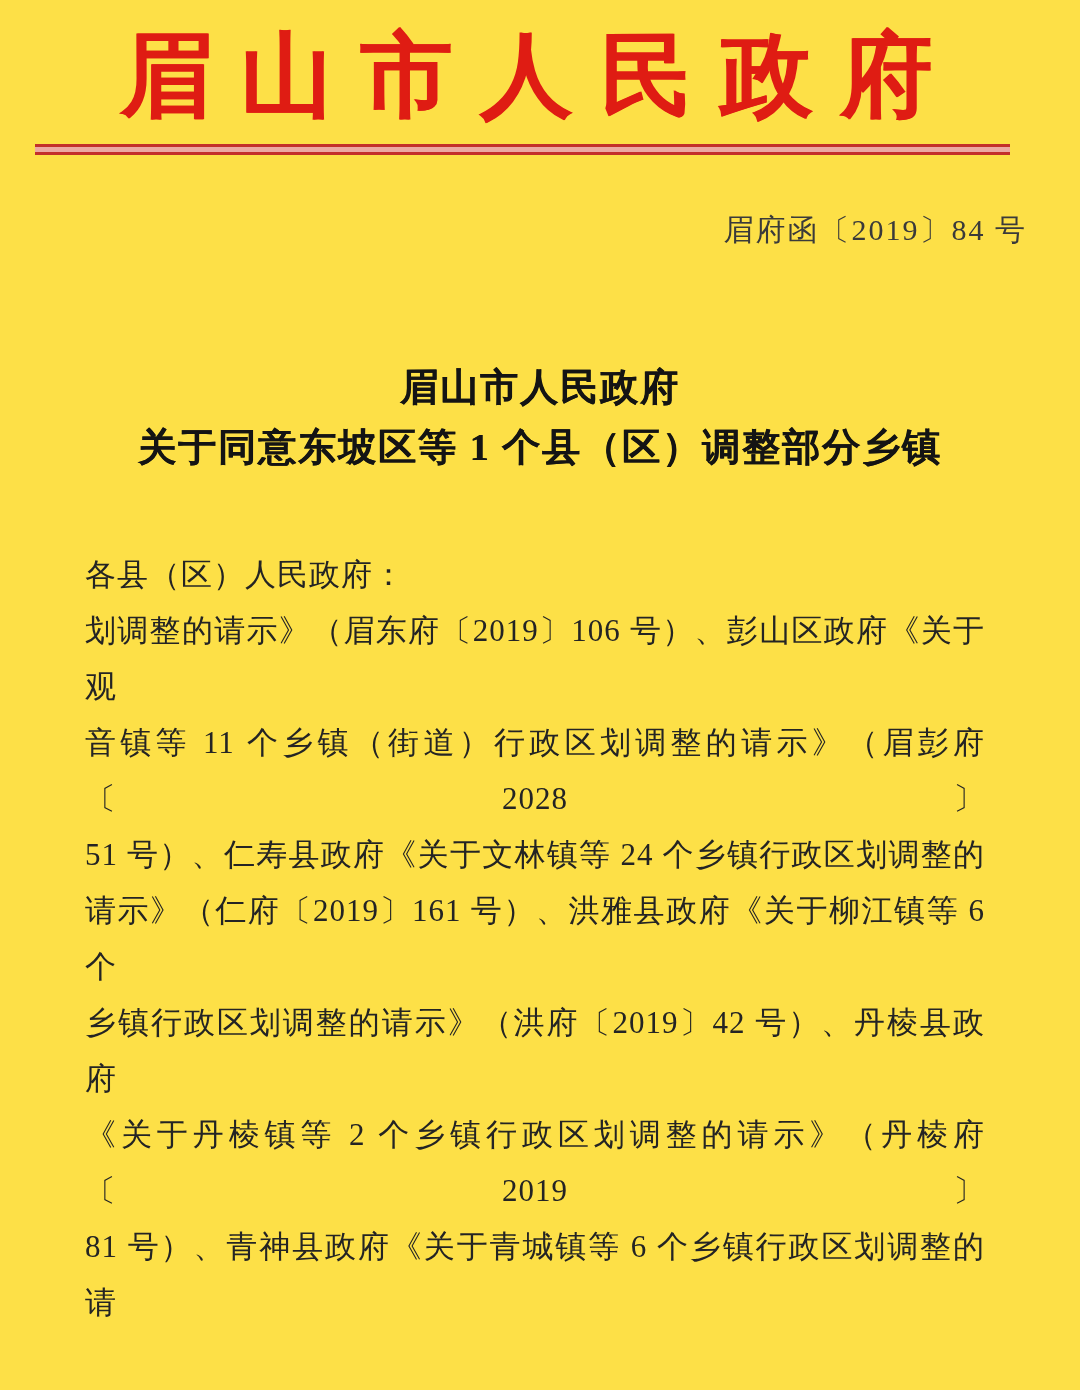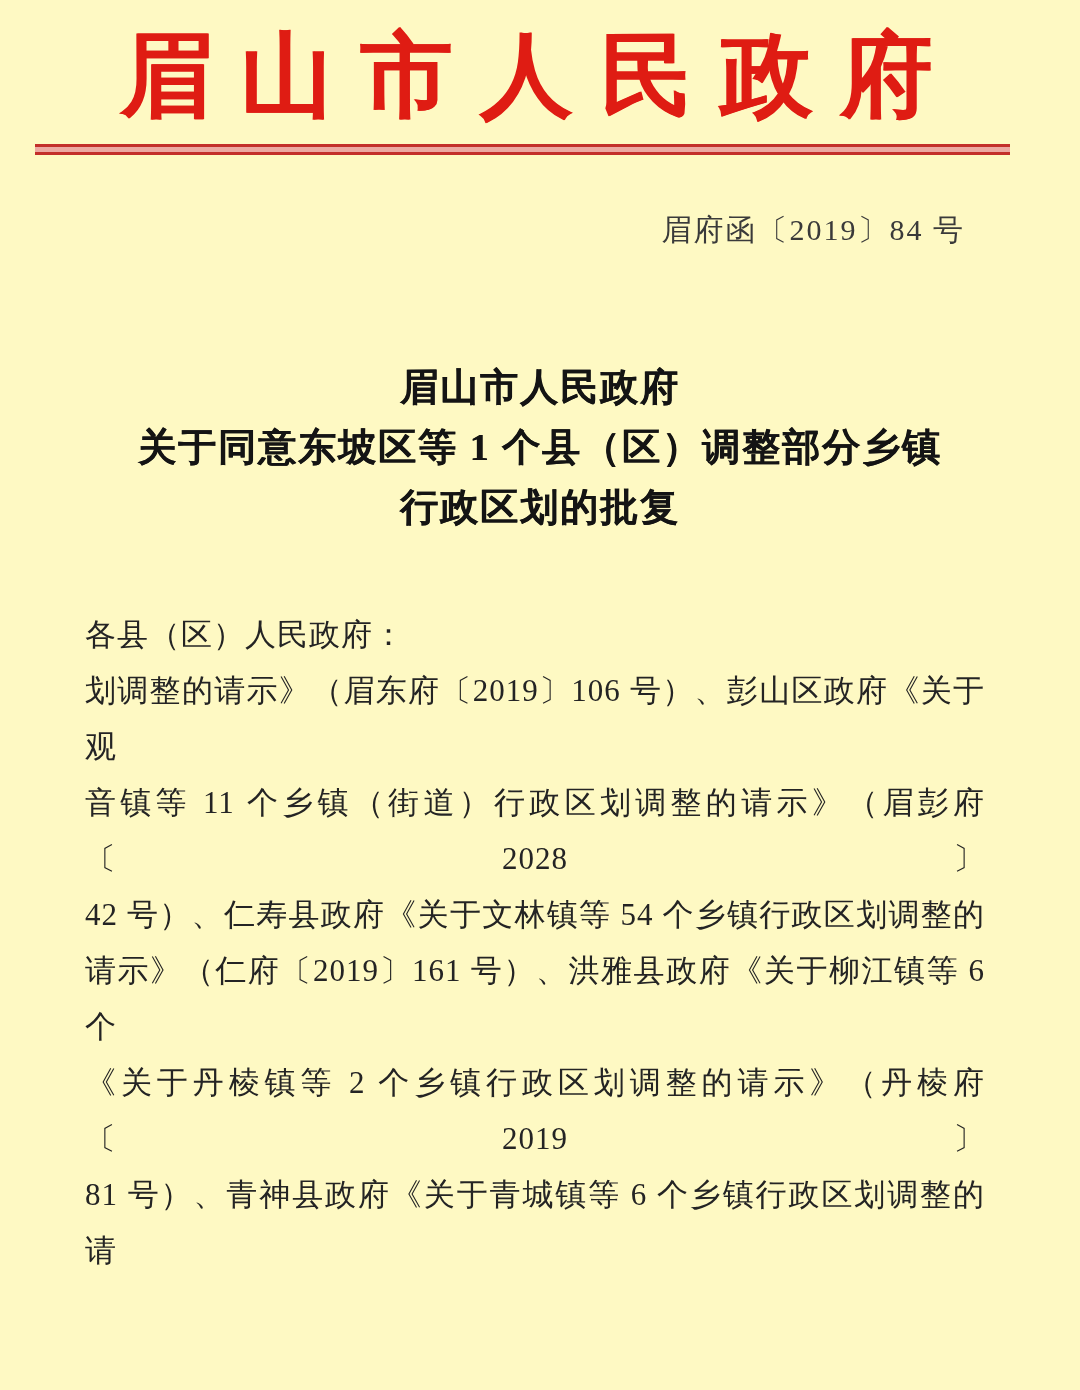--- a/index.html
+++ b/index.html
@@ -2,21 +2,21 @@
 <html><head>
 <meta charset="utf-8">
 <style>
   * { margin: 0; padding: 0; box-sizing: border-box; }
   html, body { background: #ffffff; }
   .page {
     position: relative;
     width: 1080px;
     height: 1390px;
     margin: 0 auto;
-    background: #fef9c3;
+    background: #fde047;
     overflow: hidden;
     font-family: "Liberation Serif", "DejaVu Serif", serif;
     color: #242424;
   }
   
   .letterhead {
     padding-top: 20px;
     text-align: center;
     font-size: 92px;
     font-weight: bold;
@@ -30,21 +30,21 @@
     margin-left: 35px;
     margin-top: 12px;
     width: 975px;
     height: 11px;
     border-top: 3px solid #c3302a;
     border-bottom: 3px solid #c3302a;
     background: #eca9a2;
   }
   .doc-number {
     margin-top: 56px;
-    padding-right: 115px;
+    padding-right: 53px;
     text-align: right;
     font-size: 30px;
     line-height: 38px;
     color: #3a3a3a;
     letter-spacing: 2px;
   }
   .doc-title {
     margin-top: 108px;
     text-align: center;
     font-weight: bold;
@@ -81,26 +81,26 @@
 
   <div class="letterhead" style="color: rgb(223, 28, 19);">眉山市人民政府</div>
 
   <div class="red-rule" style="border-top-color: rgb(195, 48, 42); border-bottom-color: rgb(195, 48, 42);"></div>
 
   <div class="doc-number">眉府函〔2019〕84 号</div>
 
   <div class="doc-title">
       <div class="title-line">眉山市人民政府</div>
       <div class="title-line">关于同意东坡区等 1 个县（区）调整部分乡镇</div>
-      <div class="title-line">行政区划的批复</div>
     </div>
 
   <div class="body-block" style="color: rgb(36, 36, 36);">
       <div class="body-line">各县（区）人民政府：</div>
       <div class="body-line just">划调整的请示》（眉东府〔2019〕106 号）、彭山区政府《关于观</div>
       <div class="body-line just">音镇等 11 个乡镇（街道）行政区划调整的请示》（眉彭府〔2028〕</div>
-      <div class="body-line just">42 号）、仁寿县政府《关于文林镇等 54 个乡镇行政区划调整的</div>
+      <div class="body-line just">51 号）、仁寿县政府《关于文林镇等 24 个乡镇行政区划调整的</div>
       <div class="body-line just">请示》（仁府〔2019〕161 号）、洪雅县政府《关于柳江镇等 6 个</div>
+      <div class="body-line just">乡镇行政区划调整的请示》（洪府〔2019〕42 号）、丹棱县政府</div>
       <div class="body-line just">《关于丹棱镇等 2 个乡镇行政区划调整的请示》（丹棱府〔2019〕</div>
       <div class="body-line just">81 号）、青神县政府《关于青城镇等 6 个乡镇行政区划调整的请</div>
     </div>
 
 </div>
 
 </body></html>

